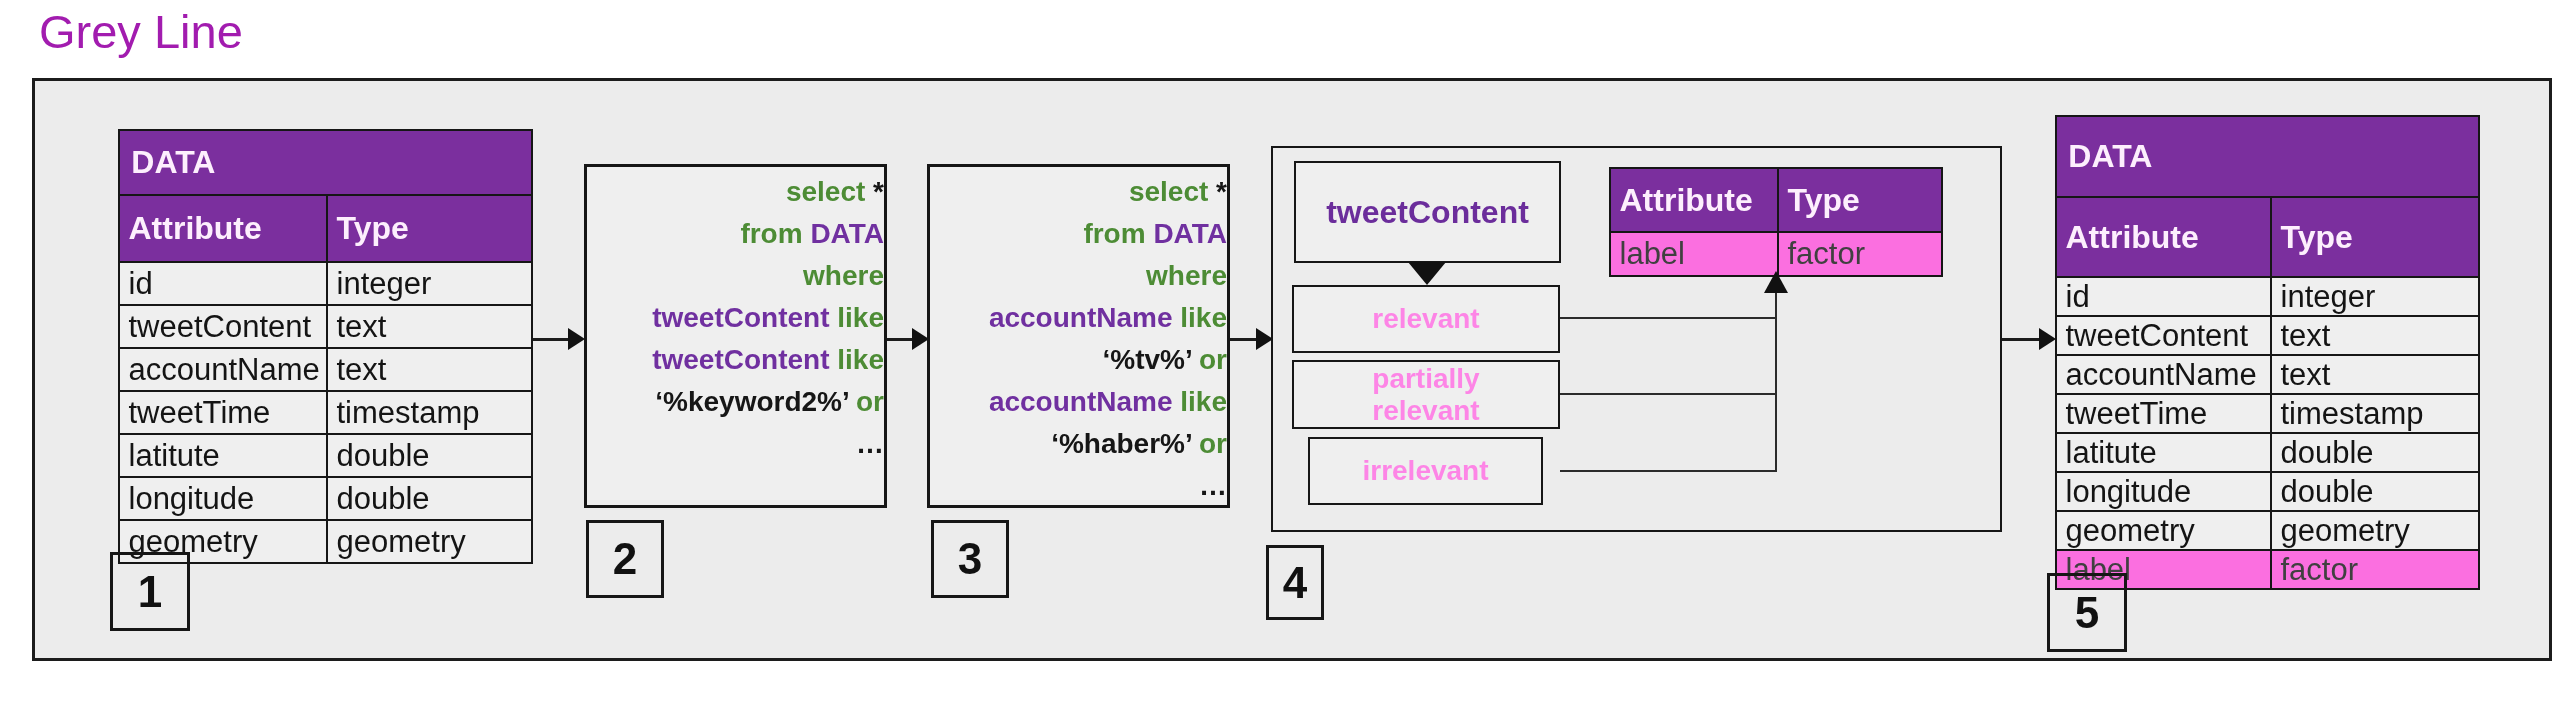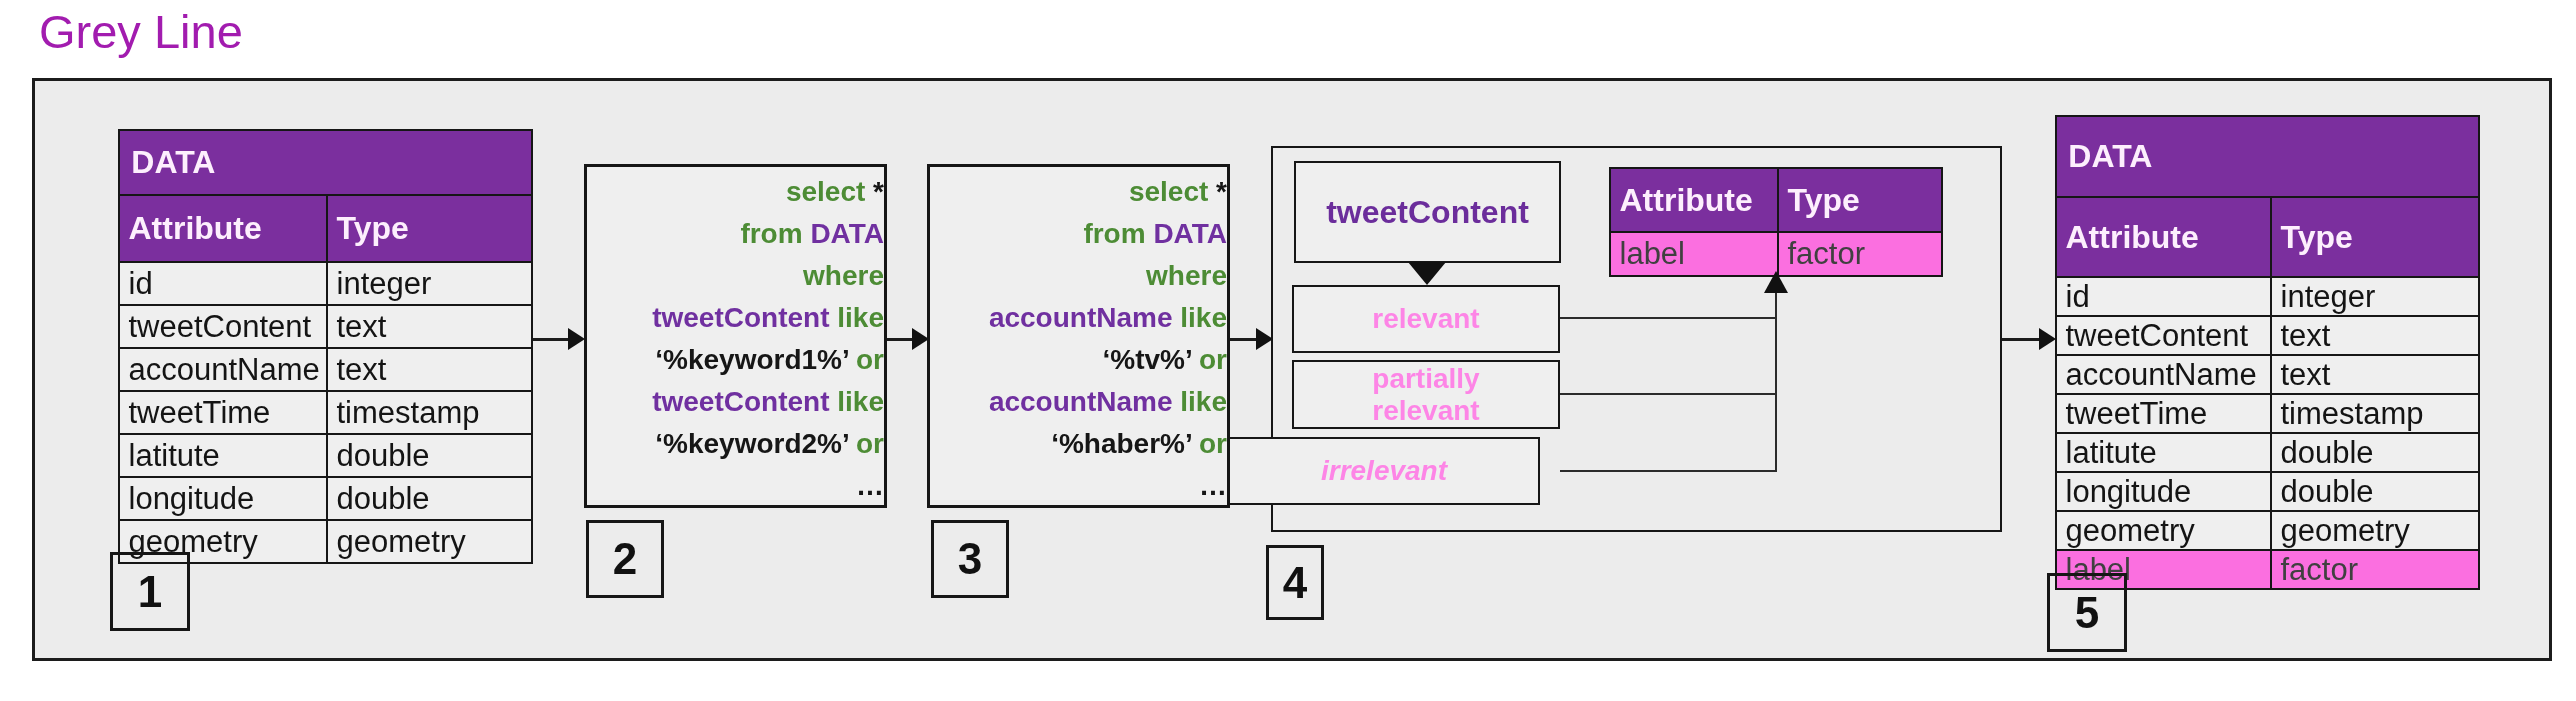--- a/index.html
+++ b/index.html
@@ -73,21 +73,21 @@
   
   #labelingBox{left:1236px;top:65px;width:731px;height:386px;
                border:2.8px solid #161616;}
   .innerbox{border:2.8px solid #161616;background:#EFEFEF;display:flex;
             align-items:center;justify-content:center;text-align:center;}
   #tweetContentBox{left:1259px;top:80px;width:267px;height:102px;
                    font-size:32px;font-weight:bold;color:#6B2D9B;}
   .classbox{font-size:28px;font-weight:bold;color:#FD85E6;line-height:32px;}
   #classRelevant{left:1257px;top:204px;width:268px;height:68px;}
   #classPartially{left:1257px;top:279px;width:268px;height:69px;padding:0 49px;}
-  #classIrrelevant{left:1193px;top:356px;width:312px;height:68px;font-style:italic;}
+  #classIrrelevant{left:1273px;top:356px;width:235px;height:68px;}
 
   
   .hline{background:#2b2b2b;height:2.1px;}
   .vline{background:#2b2b2b;width:2.1px;}
   .arrow-line{background:#1c1c1c;height:2.8px;}
   .tri-right{width:0;height:0;border-top:11.3px solid transparent;
              border-bottom:11.3px solid transparent;border-left:17px solid #111;}
   .tri-down{width:0;height:0;border-left:19px solid transparent;
             border-right:19px solid transparent;border-top:23px solid #111;}
   .tri-up{width:0;height:0;border-left:12.7px solid transparent;
@@ -140,21 +140,20 @@
   <div class="abs stepbox" id="num1">1</div>
 
   <div class="abs arrow-line" style="left:498px;top:257px;width:37px;"></div>
   <div class="abs tri-right" style="left:533px;top:247px;"></div>
 
   <div class="abs sqlbox" id="query1">
       <div class="sql-line"><span class="seg-g">select</span><span class="seg-k"> *</span></div>
       <div class="sql-line"><span class="seg-g">from</span><span class="seg-p"> DATA</span></div>
       <div class="sql-line"><span class="seg-g">where</span></div>
       <div class="sql-line"><span class="seg-p">tweetContent</span><span class="seg-g"> like</span></div>
-      <div class="sql-line"><span class="seg-k">‘%keyword1%’</span><span class="seg-g"> or</span></div>
       <div class="sql-line"><span class="seg-p">tweetContent</span><span class="seg-g"> like</span></div>
       <div class="sql-line"><span class="seg-k">‘%keyword2%’</span><span class="seg-g"> or</span></div>
       <div class="sql-line"><span class="seg-k">…</span></div>
     </div>
   <div class="abs stepbox" id="num2">2</div>
 
   <div class="abs arrow-line" style="left:852px;top:257px;width:26px;"></div>
   <div class="abs tri-right" style="left:877px;top:247px;"></div>
 
   <div class="abs sqlbox" id="query2">

